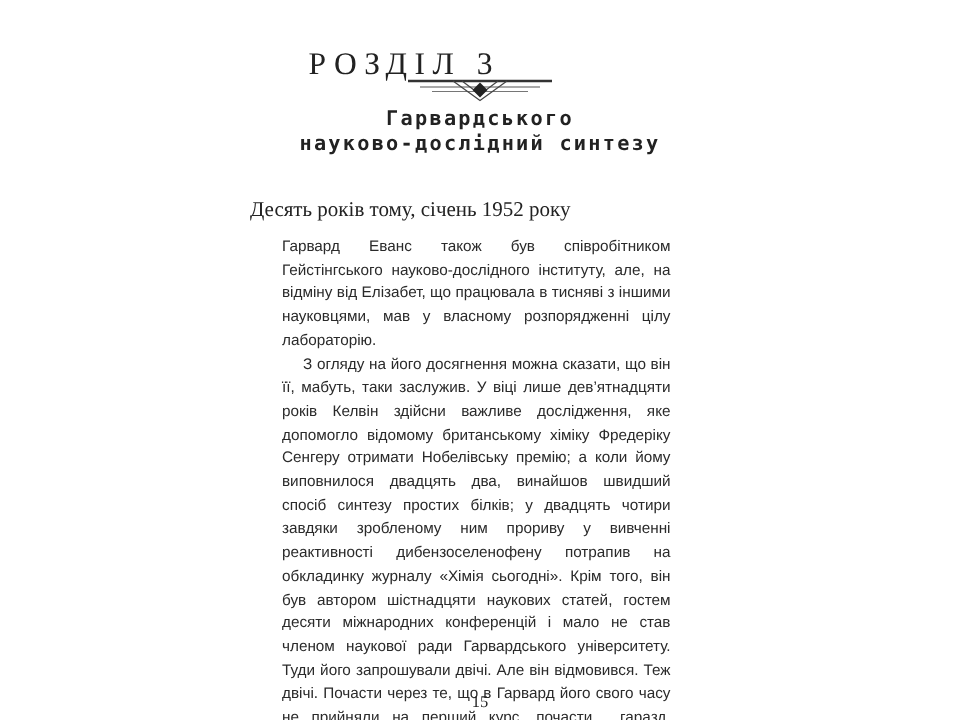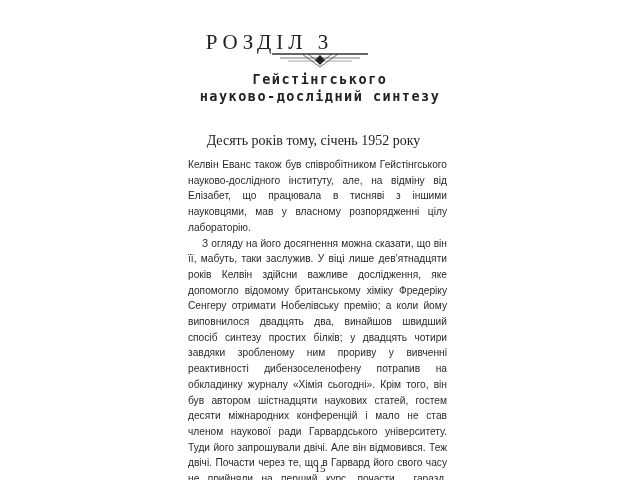--- a/index.html
+++ b/index.html
@@ -1,21 +1,21 @@
 <!DOCTYPE html>
 <html><head>
 <meta charset="utf-8">
 <style>
   html, body { margin:0; padding:0; }
   body { width:640px; height:480px; background:#ffffff; position:relative; overflow:hidden; font-family:"Liberation Serif", serif; color:#1a1a1a; }
   .page { position:absolute; left:0; top:0; width:640px; height:480px; }
   .chapter { position:absolute; top:30px; left:0; width:539px; text-align:center; font-family:"Liberation Serif", serif; font-size:21px; letter-spacing:5px; color:#222; }
   .ornament { position:absolute; top:50px; left:270px; width:100px; height:20px; }
   .subtitle { position:absolute; top:71px; left:0; width:640px; text-align:center; font-family:"DejaVu Sans Mono", monospace; font-size:13.5px; font-weight:bold; line-height:17px; letter-spacing:1.5px; color:#222; }
-  .dateline { position:absolute; top:133px; left:0; width:547px; text-align:center; font-family:"Liberation Serif", serif; font-size:14px; color:#222;padding-left:40px; }
+  .dateline { position:absolute; top:133px; left:0; width:547px; text-align:center; font-family:"Liberation Serif", serif; font-size:14px; color:#222; }
   .body { position:absolute; top:157px; left:188px; width:259px; font-family:"Liberation Sans", sans-serif; font-size:10.2px; line-height:15.7px; color:#2a2a2a; text-align:justify; }
   .body p { margin:0; }
   .body p.indent { text-indent:14px; }
   .pagenum { position:absolute; top:462px; left:0; width:640px; text-align:center; font-family:Liberation Serif, serif; font-size:11px; color:#222; }
 </style>
 </head>
 <body>
 
 <div class="page">
   <div class="chapter">РОЗДІЛ 3</div>
@@ -23,26 +23,26 @@
   <svg class="ornament" viewBox="0 0 100 20">
     <line x1="2" y1="4" x2="98" y2="4" stroke="#333" stroke-width="1.6"></line>
     <line x1="10" y1="8" x2="90" y2="8" stroke="#555" stroke-width="0.8"></line>
     <line x1="18" y1="11" x2="82" y2="11" stroke="#666" stroke-width="0.6"></line>
     <polyline points="32,4 50,17 68,4" fill="none" stroke="#444" stroke-width="0.8"></polyline>
     <polyline points="38,4 50,13 62,4" fill="none" stroke="#444" stroke-width="0.8"></polyline>
     <polygon points="50,5 55,10 50,15 45,10" fill="#222"></polygon>
   </svg>
 
   <div class="subtitle">
-    <div>Гейстінгського</div>
+    <div>Гарвардського</div>
     <div>науково-дослідний синтезу</div>
   </div>
 
   <div class="dateline">Десять років тому, січень 1952 року</div>
 
   <div class="body">
-    <p>Келвін Еванс також був співробітником Гейстінгського науково-дослідного інституту, але, на відміну від Елізабет, що працювала в тисняві з іншими науковцями, мав у власному розпорядженні цілу лабораторію.</p>
+    <p>Гарвард Еванс також був співробітником Гейстінгського науково-дослідного інституту, але, на відміну від Елізабет, що працювала в тисняві з іншими науковцями, мав у власному розпорядженні цілу лабораторію.</p>
     <p class="indent">З огляду на його досягнення можна сказати, що він її, мабуть, таки заслужив. У віці лише дев’ятнадцяти років Келвін здійсни важливе дослідження, яке допомогло відомому британському хіміку Фредеріку Сенгеру отримати Нобелівську премію; а коли йому виповнилося двадцять два, винайшов швидший спосіб синтезу простих білків; у двадцять чотири завдяки зробленому ним прориву у вивченні реактивності дибензоселенофену потрапив на обкладинку журналу «Хімія сьогодні». Крім того, він був автором шістнадцяти наукових статей, гостем десяти міжнародних конференцій і мало не став членом наукової ради Гарвардського університету. Туди його запрошували двічі. Але він відмовився. Теж двічі. Почасти через те, що в Гарвард його свого часу не прийняли на перший курс, почасти… гаразд, насправді іншої причини не було. Келвін був видатною особистістю, але мав одну ваду: він не забував образ.</p>
 
   </div>
 
   <div class="pagenum">15</div>
 </div>
 
 </body></html>

